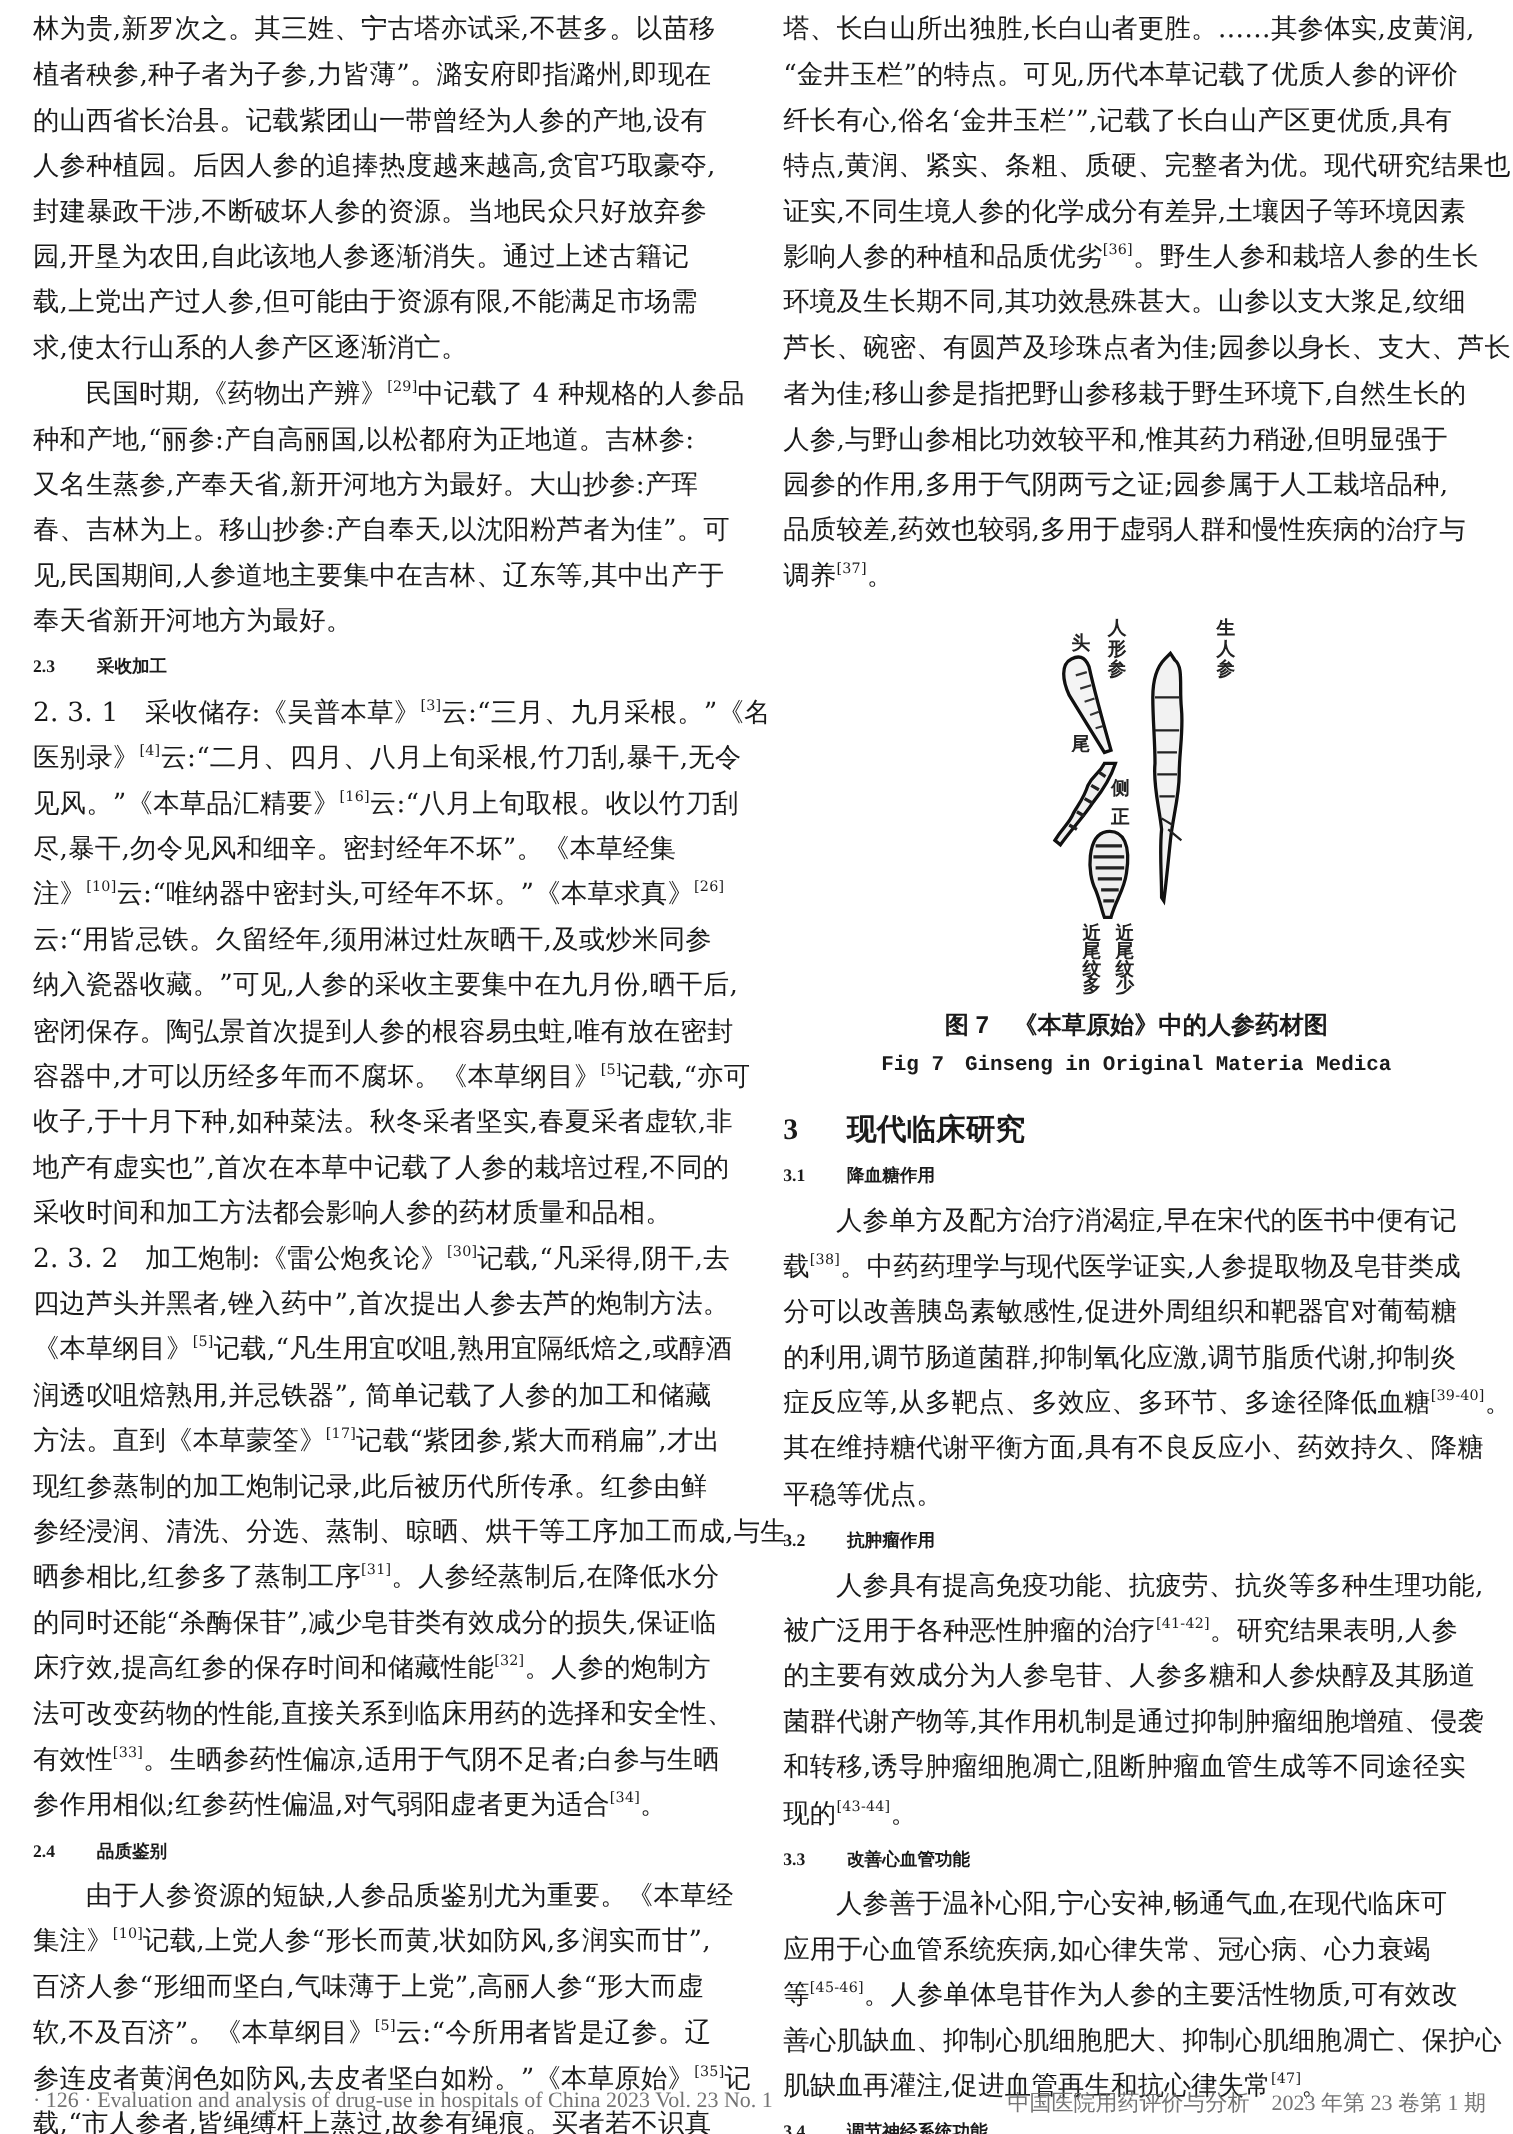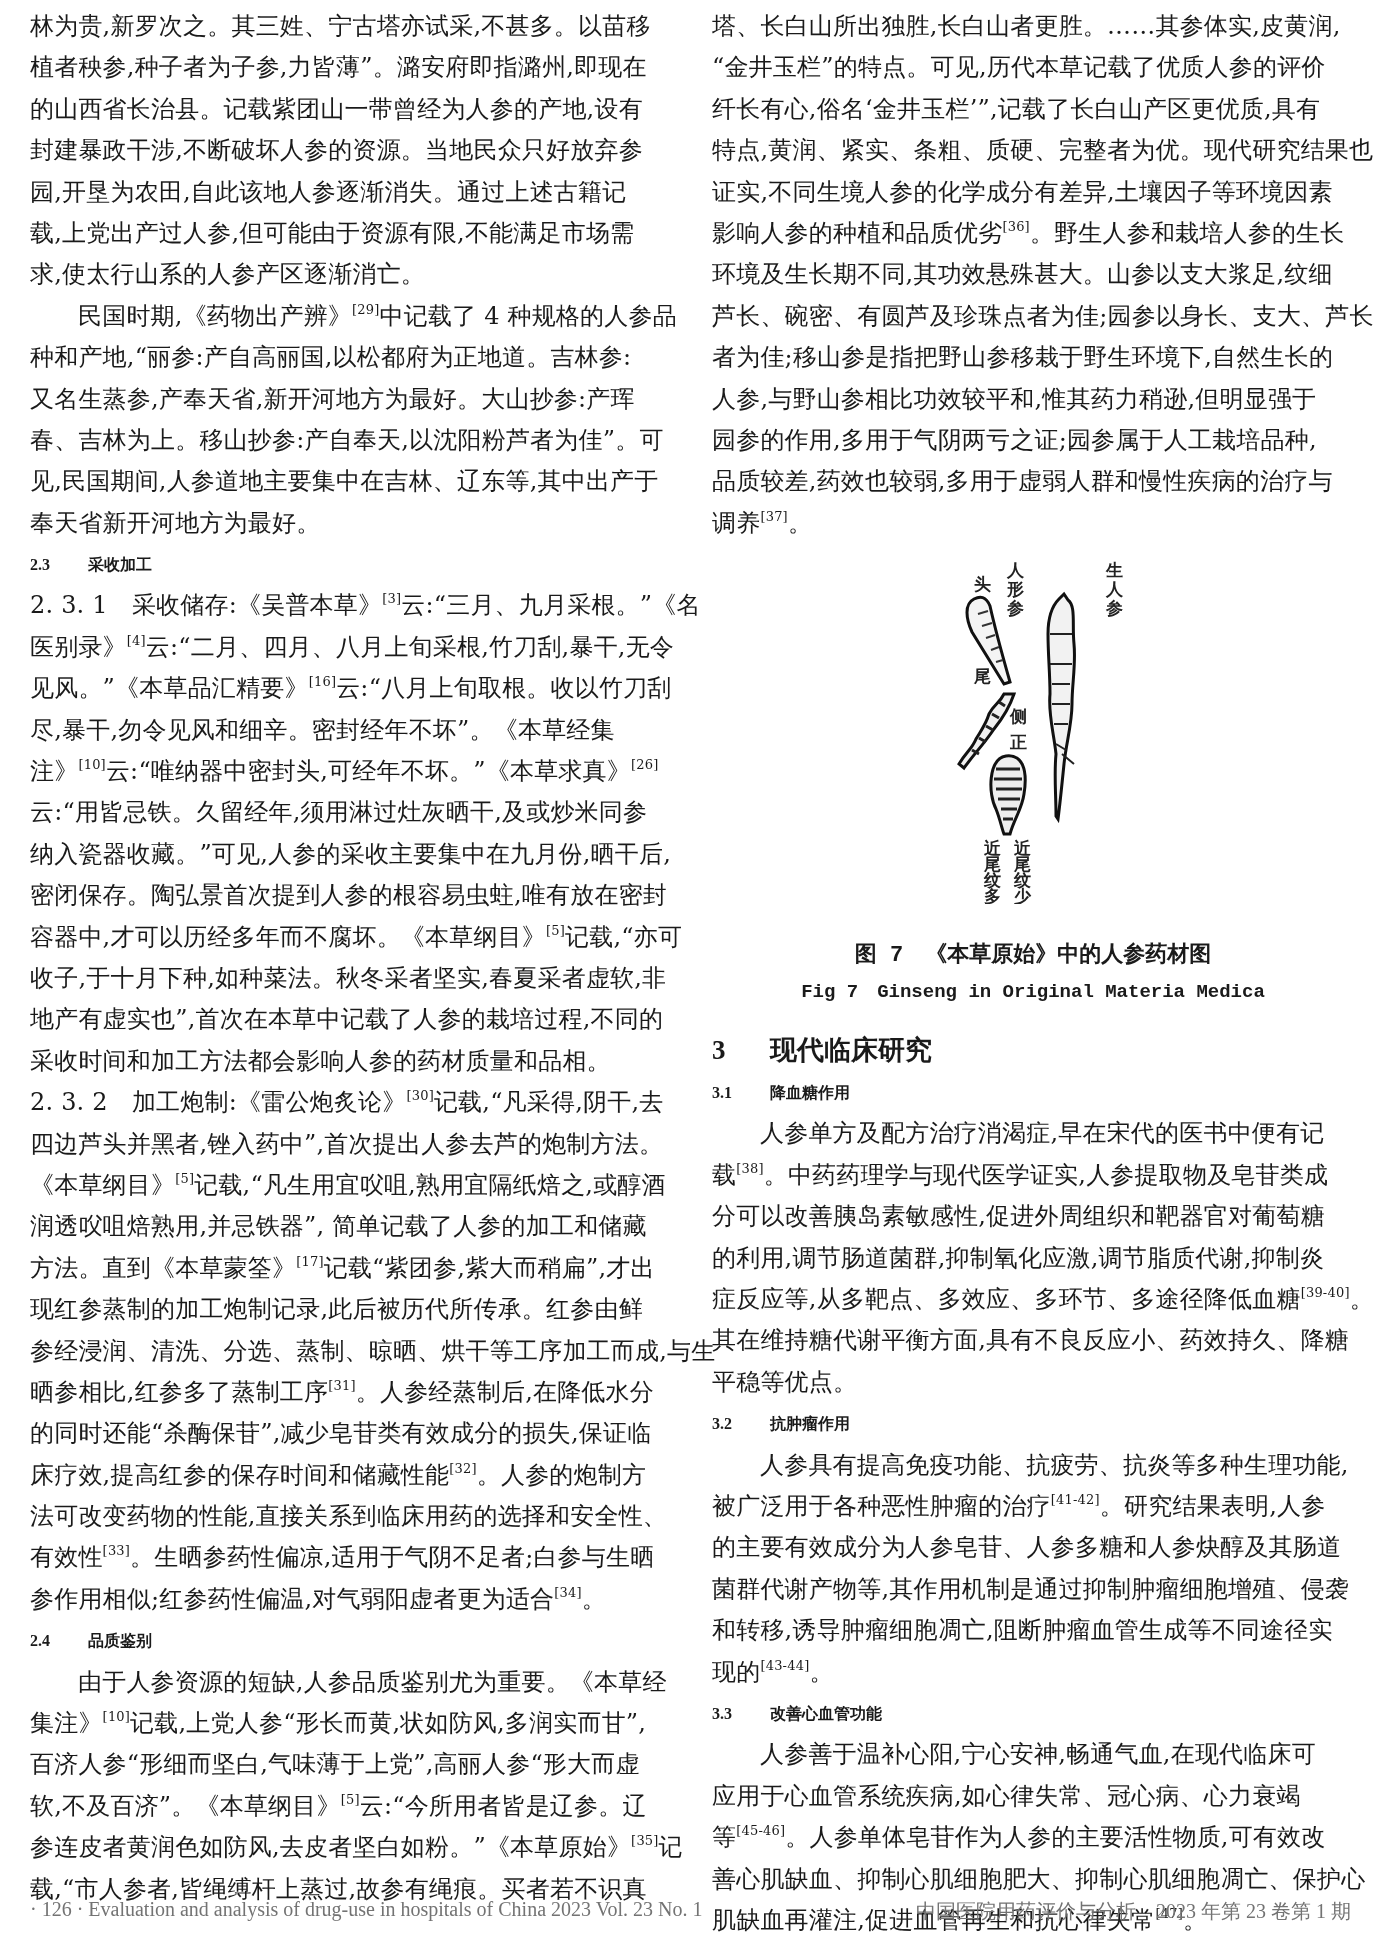--- a/index.html
+++ b/index.html
@@ -13,35 +13,36 @@
   .col.right { left: 712px; width: 642px; }
   .line { height: 41.4px; line-height: 41.4px; font-size: 24px; white-space: nowrap; letter-spacing: 0.2px; }
   .line.indent { text-indent: 48px; }
   .head { height: 41.4px; line-height: 41.4px; font-size: 16px; font-weight: bold; font-family: "DejaVu Sans", "Liberation Sans", sans-serif; white-space: nowrap; }
   .head .num { font-family: "Liberation Serif", serif; font-weight: bold; display: inline-block; width: 58px; }
   .head.big { font-size: 27px; height: 44px; line-height: 44px; }
   sup { font-size: 13px; vertical-align: 10px; line-height: 0; }
   .figure { position: relative; height: 370px; }
   .fig-svg { position: absolute; left: 232px; top: 10px; }
   .caption { text-align: center; font-weight: bold; font-size: 22px; line-height: 36px; }
-  .caption.zh { font-family: Liberation Mono, monospace; margin-top: 24px; }
+  .caption.zh { font-family: Liberation Sans, sans-serif; }
   .caption.en { font-family: Liberation Mono, monospace; font-size: 19px; }
   .footer { position: absolute; top: 1898px; left: 0; width: 1375px; height: 30px; font-family: Liberation Serif, serif; font-size: 20px; color: #737373; }
   .footer .l { position: absolute; left: 30px; }
   .footer .r { position: absolute; right: 24px; }
   .vlabel { font-family: "DejaVu Serif", serif; font-size: 17px; font-weight: bold; fill: #222; }
 </style>
 </head>
 <body>
 
 <div class="col left">
   <div id="l-para1">
       <div class="line">林为贵,新罗次之。其三姓、宁古塔亦试采,不甚多。以苗移</div>
       <div class="line">植者秧参,种子者为子参,力皆薄”。潞安府即指潞州,即现在</div>
       <div class="line">的山西省长治县。记载紫团山一带曾经为人参的产地,设有</div>
+      <div class="line">人参种植园。后因人参的追捧热度越来越高,贪官巧取豪夺,</div>
       <div class="line">封建暴政干涉,不断破坏人参的资源。当地民众只好放弃参</div>
       <div class="line">园,开垦为农田,自此该地人参逐渐消失。通过上述古籍记</div>
       <div class="line">载,上党出产过人参,但可能由于资源有限,不能满足市场需</div>
       <div class="line">求,使太行山系的人参产区逐渐消亡。</div>
     </div>
   <div>
     <div class="line indent"><span>民国时期,《药物出产辨》</span><sup>[29]</sup><span>中记载了 4 种规格的人参品</span></div>
     <div id="l-para2-rest">
         <div class="line">种和产地,“丽参:产自高丽国,以松都府为正地道。吉林参:</div>
         <div class="line">又名生蒸参,产奉天省,新开河地方为最好。大山抄参:产珲</div>

